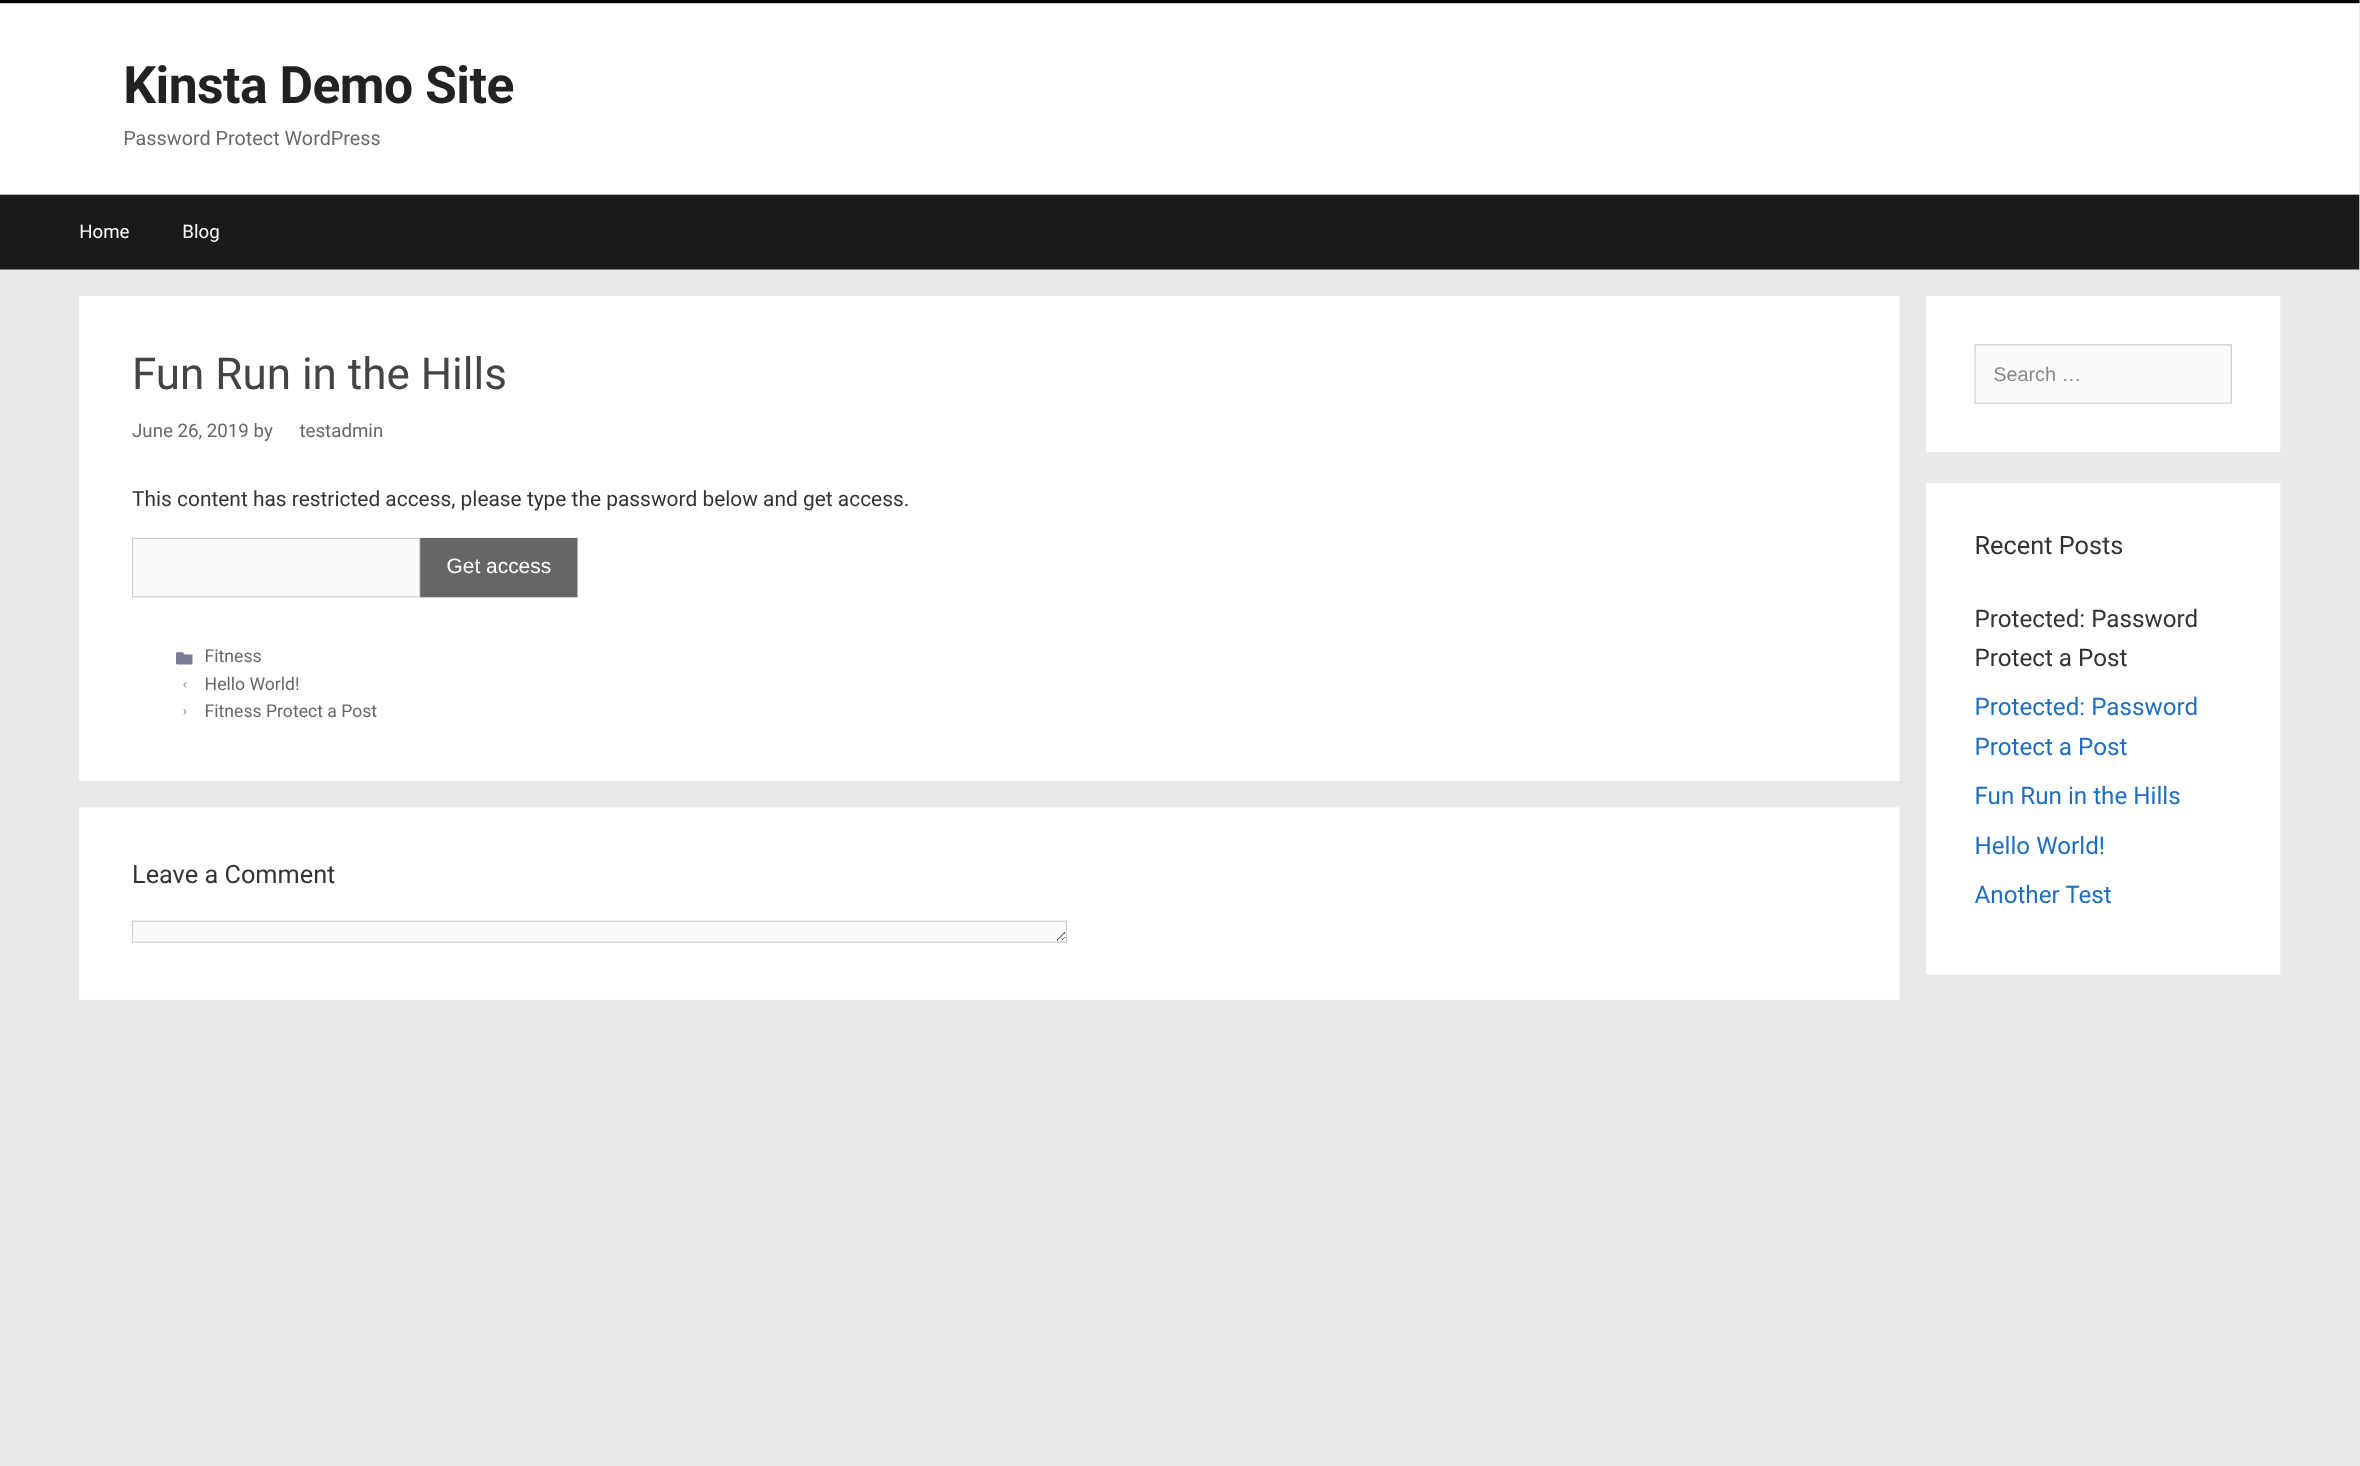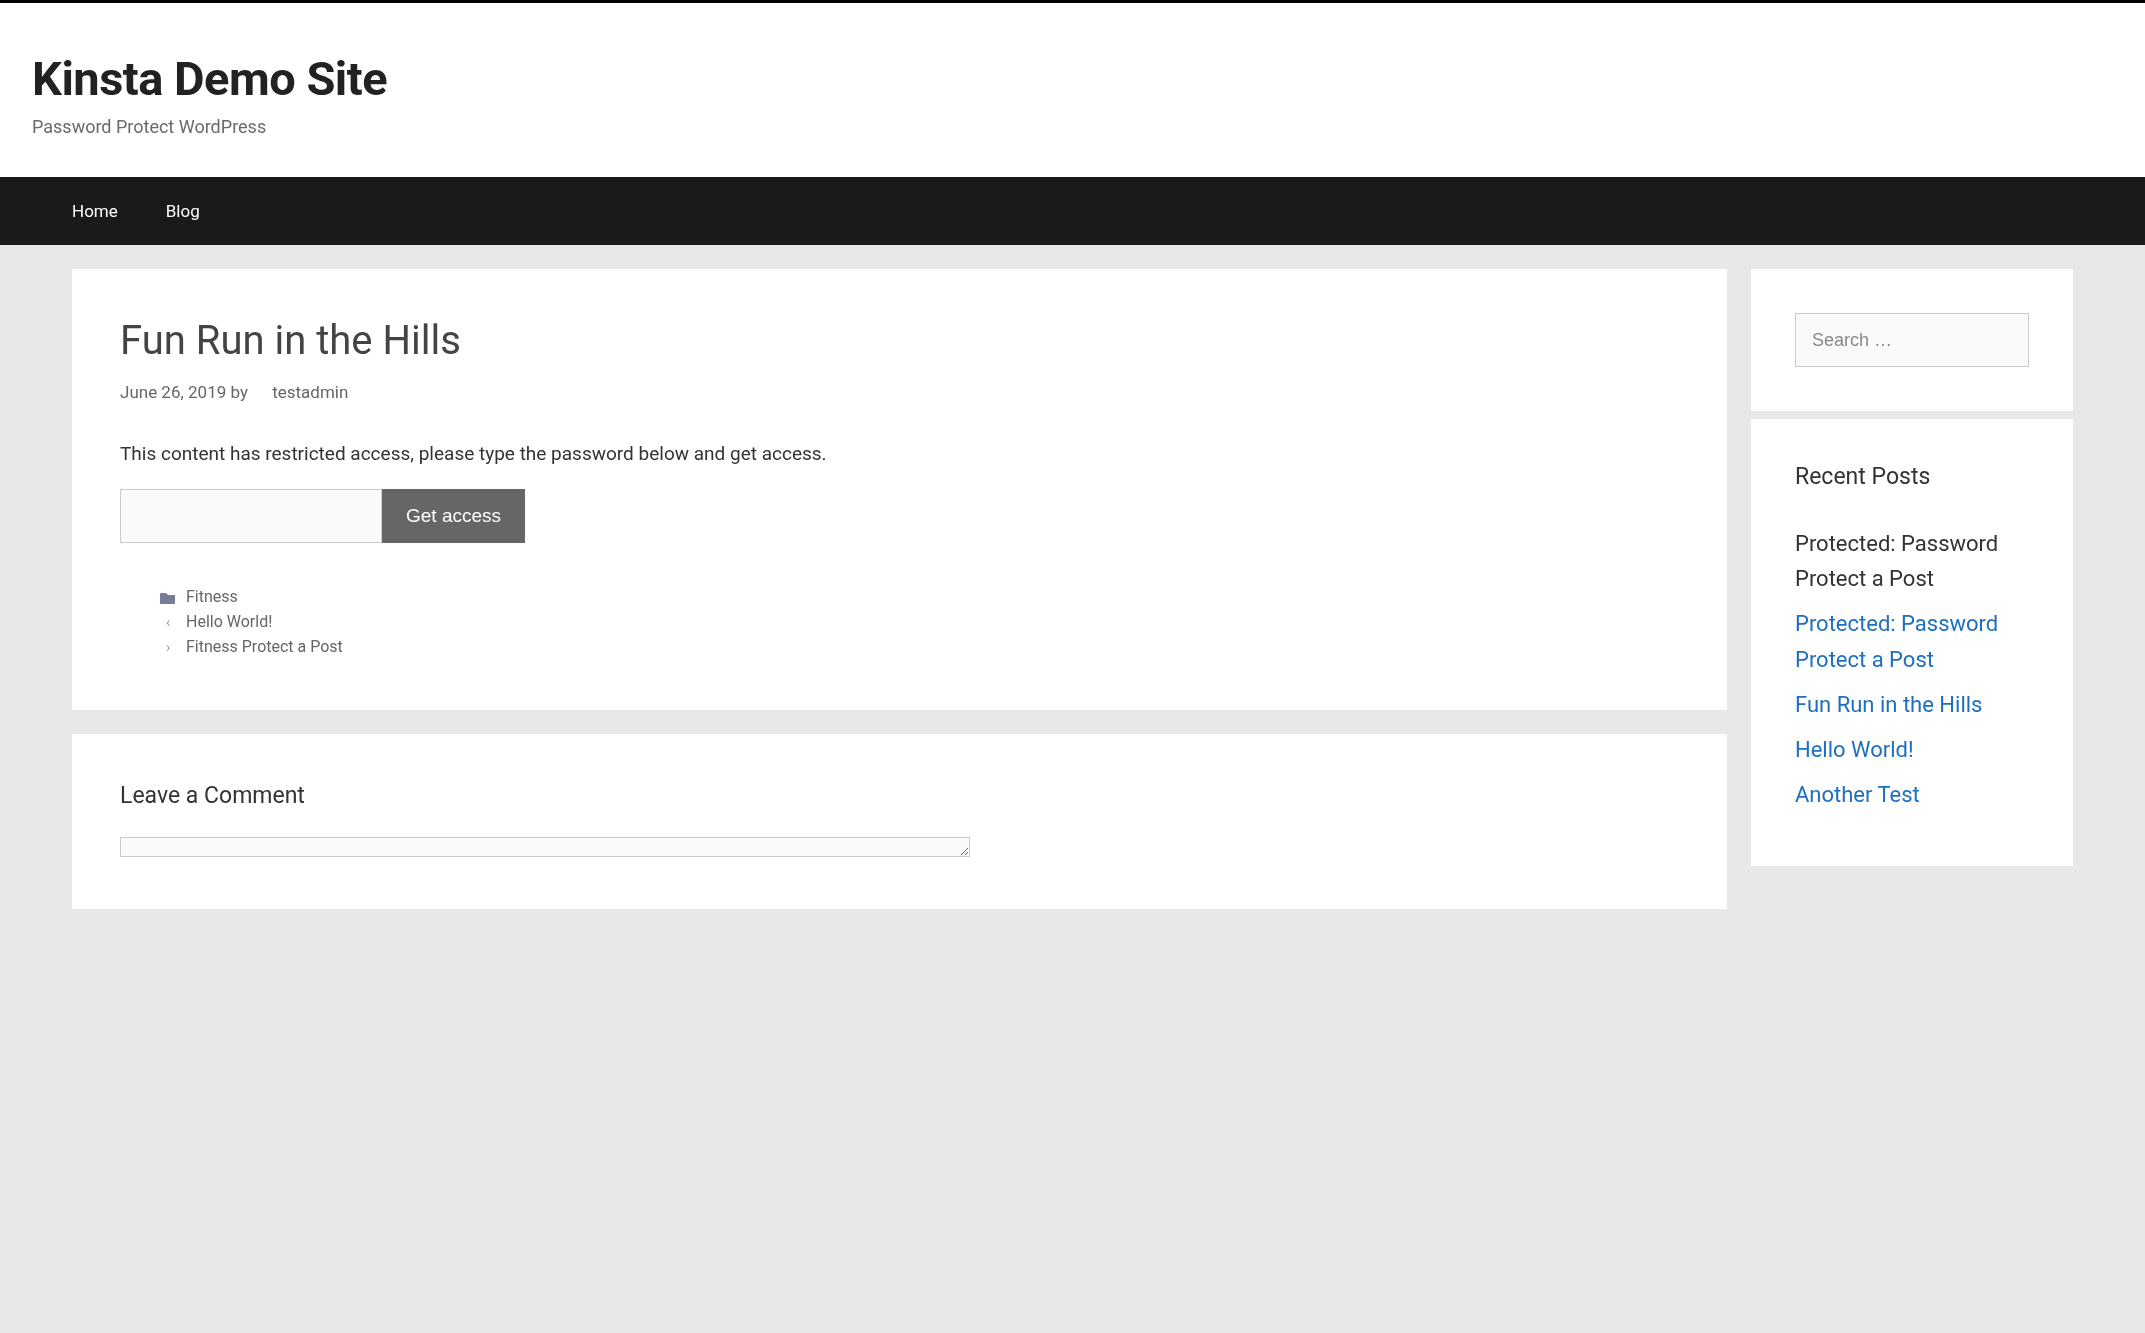--- a/index.html
+++ b/index.html
@@ -4,21 +4,21 @@
 <style>
 * { margin: 0; padding: 0; box-sizing: border-box; }
 body {
   font-family: -apple-system, BlinkMacSystemFont, "Segoe UI", Roboto, Helvetica, Arial, sans-serif;
   background: #e8e8e8;
   color: #333;
   border-top: 3px solid #000;
 }
 .header {
   background: #fff;
-  padding: 48px 32px 40px;
+  padding: 48px 112px 40px;
 }
 .site-title {
   font-size: 47px;
   font-weight: 700;
   color: #222;
   letter-spacing: -0.5px;
 }
 .site-tagline {
   color: #6a6a6a;
   font-size: 18px;
@@ -122,21 +122,21 @@
   width: 850px;
   max-width: 100%;
   height: 20px;
   border: 1px solid #ccc;
   background: #fafafa;
 }
 .sidebar {
   width: 322px;
   display: flex;
   flex-direction: column;
-  gap: 8px;
+  gap: 28px;
 }
 .widget {
   background: #fff;
   padding: 44px 44px;
 }
 .search-input {
   width: 100%;
   height: 54px;
   border: 1px solid #ccc;
   background: #fafafa;

